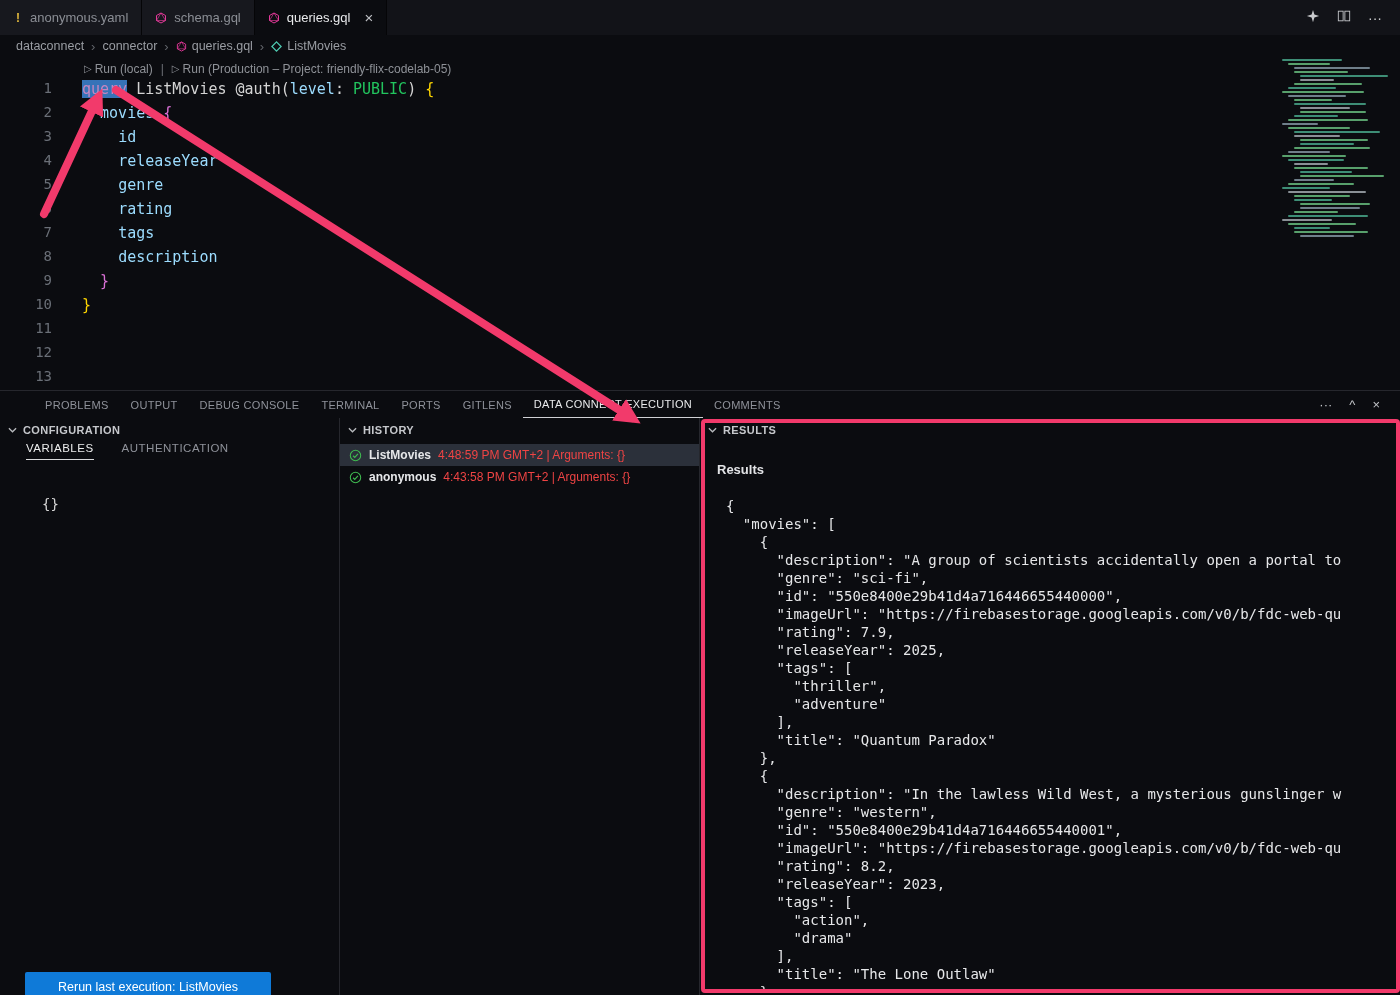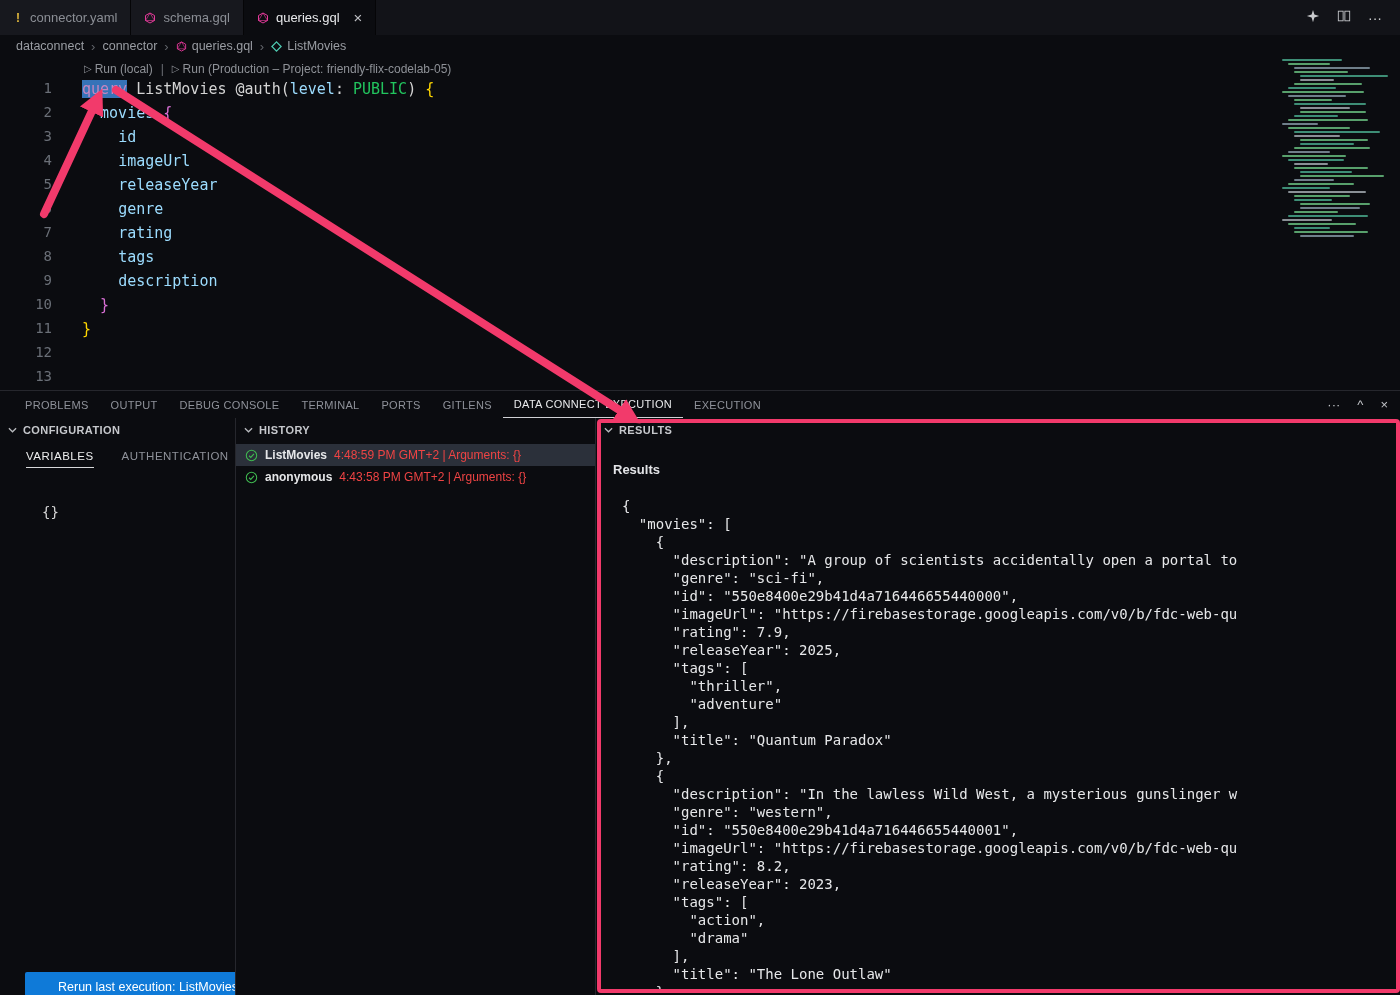--- a/index.html
+++ b/index.html
@@ -43,34 +43,34 @@
   .tk-prop{color:#9cdcfe;}
   .tk-const{color:#22c55e;}
   .tk-b1{color:#ffd700;}
   .tk-b2{color:#da70d6;}
   .sel{background:var(--selection);}
   .minimap{position:absolute;top:2px;right:2px;width:116px;}
   .mm-bar{height:2px;margin-bottom:2px;border-radius:1px;}
 
   
   .panel{position:absolute;top:390px;left:0;right:0;bottom:0;background:#0b0c10;border-top:1px solid #26272d;}
-  .panel-tabs{height:27px;display:flex;align-items:center;padding:0 12px 0 14px;}
+  .panel-tabs{height:27px;display:flex;align-items:center;padding:0 20px 0 14px;margin-left:20px;}
   .ptabs{display:flex;height:100%;}
   .ptab{display:flex;align-items:center;padding:0 11px;font-size:11px;letter-spacing:.3px;color:#8f929a;cursor:pointer;}
   .ptab.active{color:#e9eaec;border-bottom:1px solid #d0d1d5;}
   .pcontrols{margin-left:auto;display:flex;gap:17px;color:#c2c4c8;font-size:13px;align-items:center;}
   .pcontrols span{cursor:pointer;}
   .panel-body{position:absolute;top:27px;left:0;right:0;bottom:0;display:flex;}
   .col{position:relative;height:100%;overflow:hidden;}
-  .config{width:236px;border-right:1px solid #26272d;}
+  .config{width:340px;border-right:1px solid #26272d;}
   .history{width:360px;border-right:1px solid #26272d;}
   .results{flex:1;}
   .col-header{display:flex;align-items:center;gap:6px;height:24px;padding-left:8px;font-size:11px;font-weight:bold;letter-spacing:.4px;color:#c6c8cc;cursor:pointer;}
 
-  .cfg-tabs{display:flex;gap:28px;padding-left:26px;margin-top:8px;}
+  .cfg-tabs{display:flex;gap:28px;padding-left:26px;}
   .cfg-tab{font-size:11.5px;letter-spacing:.5px;color:#8f929a;padding-bottom:5px;cursor:pointer;}
   .cfg-tab.active{color:#eceded;border-bottom:1px solid #d8d9db;}
   .vars{margin:36px 0 0 42px;font:14px "DejaVu Sans Mono",monospace;color:#d4d4d4;cursor:text;}
   .rerun{position:absolute;left:25px;width:246px;bottom:-7px;height:30px;background:var(--button);color:#fff;border:none;border-radius:2px;font:12.5px "Liberation Sans",sans-serif;cursor:pointer;}
 
   .hist-rows{margin-top:2px;}
   .hist-row{display:flex;align-items:center;gap:7px;height:22px;padding-left:9px;font-size:12px;color:#9a9da3;cursor:pointer;white-space:nowrap;}
   .hist-row.selected{background:#2b303a;}
   .hist-name{color:#e6e7e9;font-weight:bold;}
   .hist-meta{color:#ef4444;}
@@ -81,21 +81,21 @@
   .pink-border{position:absolute;inset:1px 0 2px 1px;border:4px solid var(--annotation);border-radius:4px;pointer-events:none;z-index:6;}
 
   .annotations{position:absolute;left:0;top:0;z-index:50;pointer-events:none;}
 </style>
 </head>
 <body>
 
 <div class="tabbar">
   <div class="tab">
     <span class="ticon warn">!</span>
-    <span>connector.yaml</span>
+    <span>anonymous.yaml</span>
   </div>
   <div class="tab">
     <svg width="12" height="12" viewBox="0 0 24 24">
         <path d="M12 2 L21 7 L21 17 L12 22 L3 17 L3 7 Z" fill="none" stroke="var(--graphql)" stroke-width="2"></path>
         <path d="M3 17 L12 2 L21 17 Z" fill="none" stroke="var(--graphql)" stroke-width="1.3"></path>
       </svg>
     <span>schema.gql</span>
   </div>
   <div class="tab active">
     <svg width="12" height="12" viewBox="0 0 24 24">
@@ -163,21 +163,20 @@
         <div class="ln">9</div>
         <div class="ln">10</div>
         <div class="ln">11</div>
         <div class="ln">12</div>
         <div class="ln">13</div>
       </div>
     <div class="code">
         <div class="code-line"><span class="tk-kw sel">query</span><span class="tk-fg"> </span><span class="tk-fg">ListMovies</span><span class="tk-fg"> </span><span class="tk-fg">@auth</span><span class="tk-fg">(</span><span class="tk-prop">level</span><span class="tk-fg">: </span><span class="tk-const">PUBLIC</span><span class="tk-fg">) </span><span class="tk-b1">{</span></div>
         <div class="code-line"><span class="tk-fg">  </span><span class="tk-prop">movies</span><span class="tk-fg"> </span><span class="tk-b2">{</span></div>
         <div class="code-line"><span class="tk-fg">    </span><span class="tk-prop">id</span></div>
-        <div class="code-line"><span class="tk-fg">    </span><span class="tk-prop">imageUrl</span></div>
         <div class="code-line"><span class="tk-fg">    </span><span class="tk-prop">releaseYear</span></div>
         <div class="code-line"><span class="tk-fg">    </span><span class="tk-prop">genre</span></div>
         <div class="code-line"><span class="tk-fg">    </span><span class="tk-prop">rating</span></div>
         <div class="code-line"><span class="tk-fg">    </span><span class="tk-prop">tags</span></div>
         <div class="code-line"><span class="tk-fg">    </span><span class="tk-prop">description</span></div>
         <div class="code-line"><span class="tk-fg">  </span><span class="tk-b2">}</span></div>
         <div class="code-line"><span class="tk-b1">}</span></div>
         <div class="code-line"></div>
       </div>
   </div>
@@ -233,21 +232,21 @@
 <div class="panel">
   <div class="panel-tabs">
     <div class="ptabs">
         <div class="ptab">PROBLEMS</div>
         <div class="ptab">OUTPUT</div>
         <div class="ptab">DEBUG CONSOLE</div>
         <div class="ptab">TERMINAL</div>
         <div class="ptab">PORTS</div>
         <div class="ptab">GITLENS</div>
         <div class="ptab active">DATA CONNECT EXECUTION</div>
-        <div class="ptab">EXECUTION</div>
+        <div class="ptab">COMMENTS</div>
       </div>
     <div class="pcontrols">
       <span>···</span>
       <span>^</span>
       <span>×</span>
     </div>
   </div>
   <div class="panel-body">
     <div class="col config">
       <div class="col-header">

